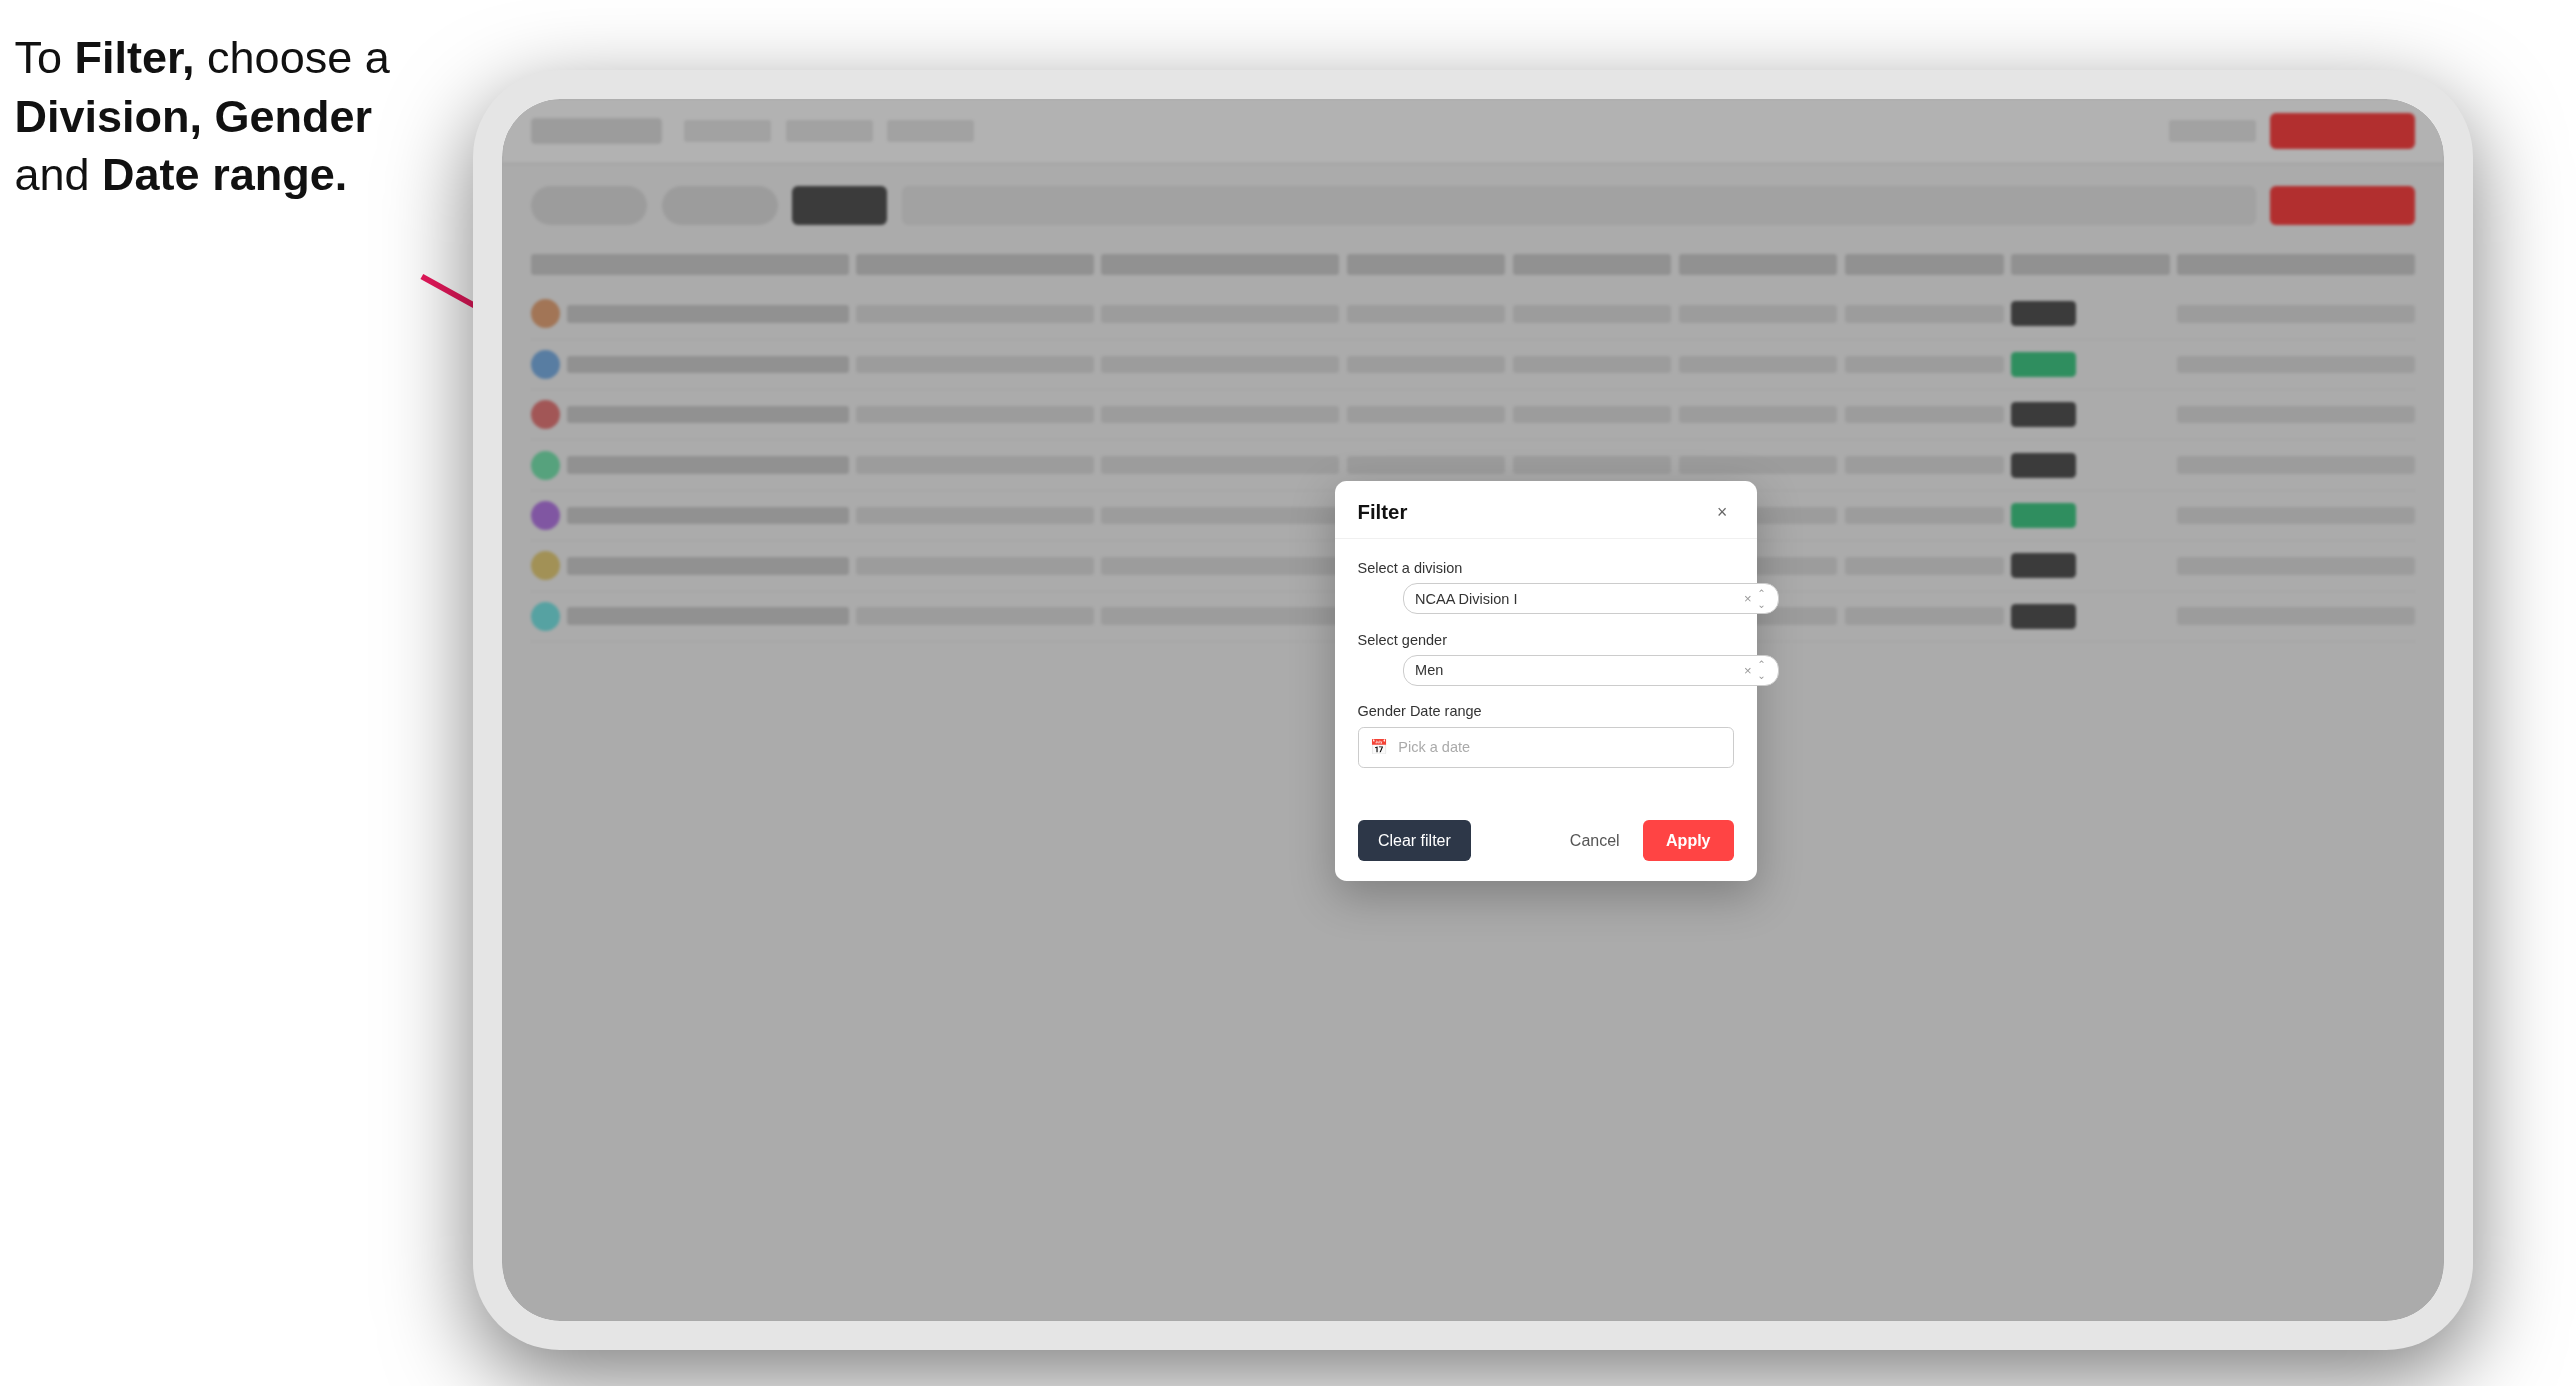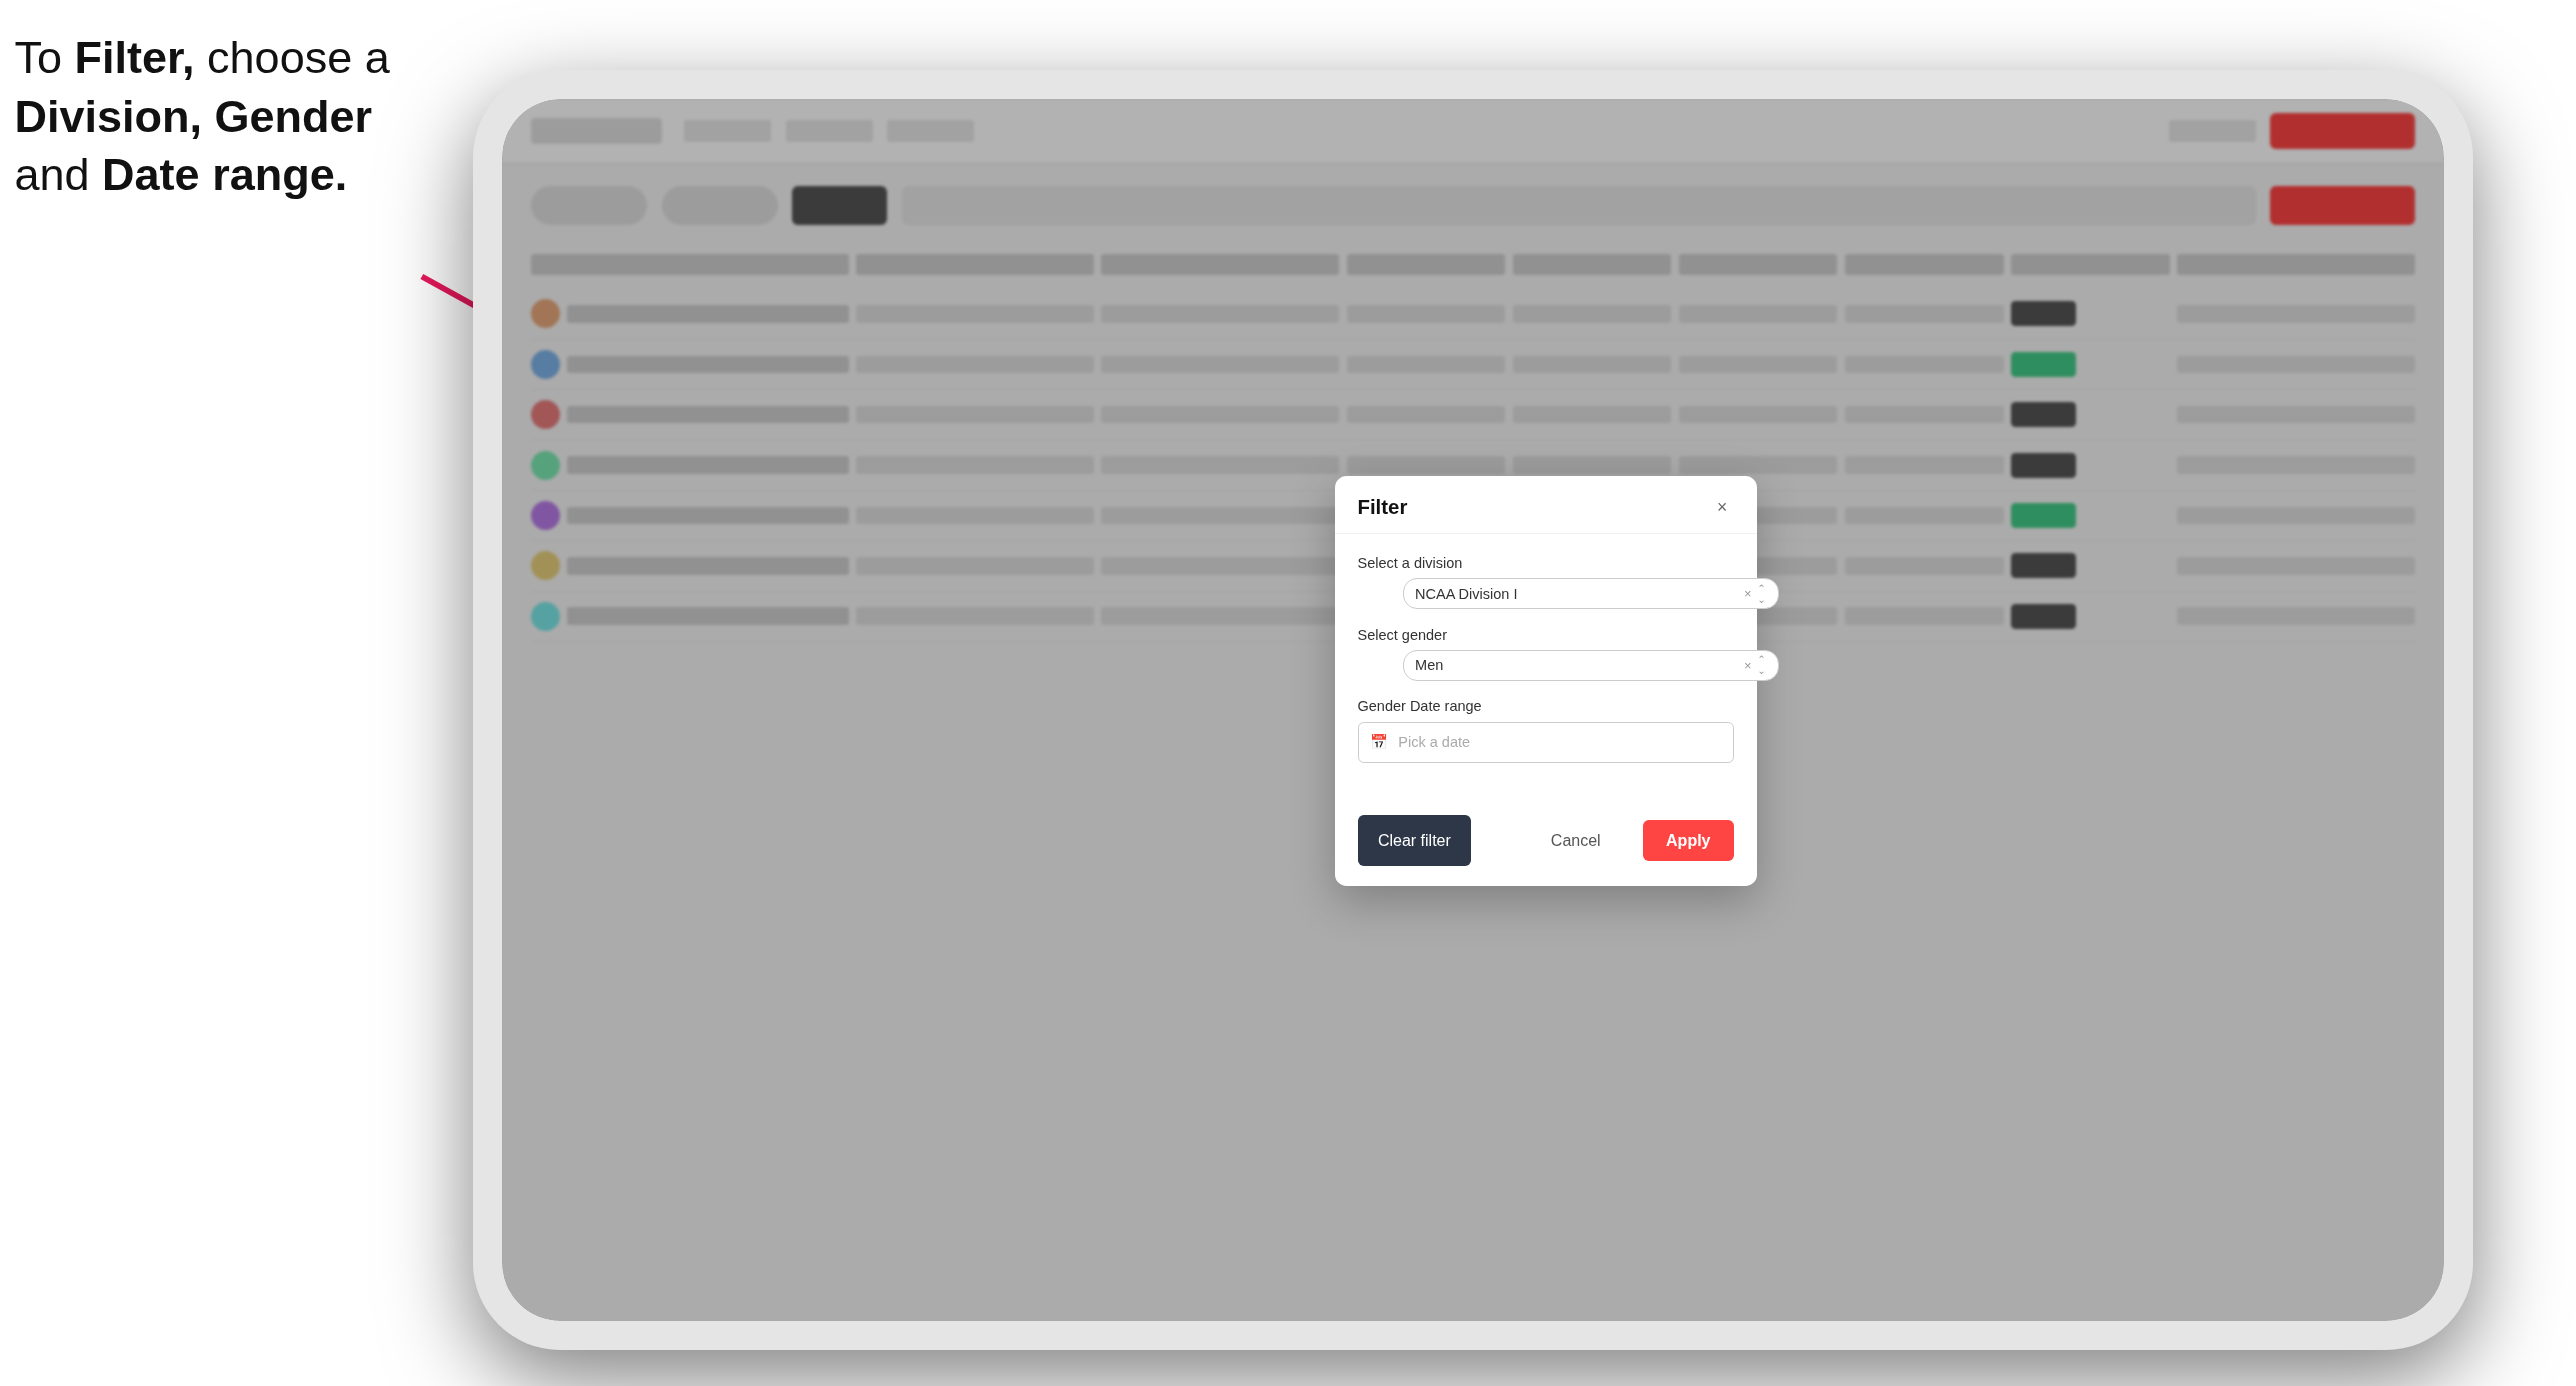--- a/index.html
+++ b/index.html
@@ -320,21 +320,21 @@
     }
 
     .modal-footer {
       padding: 14.5px 23px 20.4px;
       display: flex;
       justify-content: space-between;
       align-items: center;
     }
 
     .btn-clear {
-      height: 51px;
+      height: 41px;
       padding: 0 20.4px;
       background: #2d3748;
       color: #fff;
       border: none;
       border-radius: 5.8px;
       font-size: 16px;
       font-weight: 500;
       cursor: pointer;
     }
 
@@ -355,21 +355,21 @@
       color: #fff;
       border: none;
       border-radius: 5.8px;
       font-size: 16px;
       font-weight: 600;
       cursor: pointer;
     }
 
     .footer-right {
       display: flex;
-      gap: 22px;
+      gap: 3px;
       align-items: center;
     }
 
     
     .table-data {
       margin-top: 7.3px;
     }
 
     .row-with-avatar {
       display: flex;

